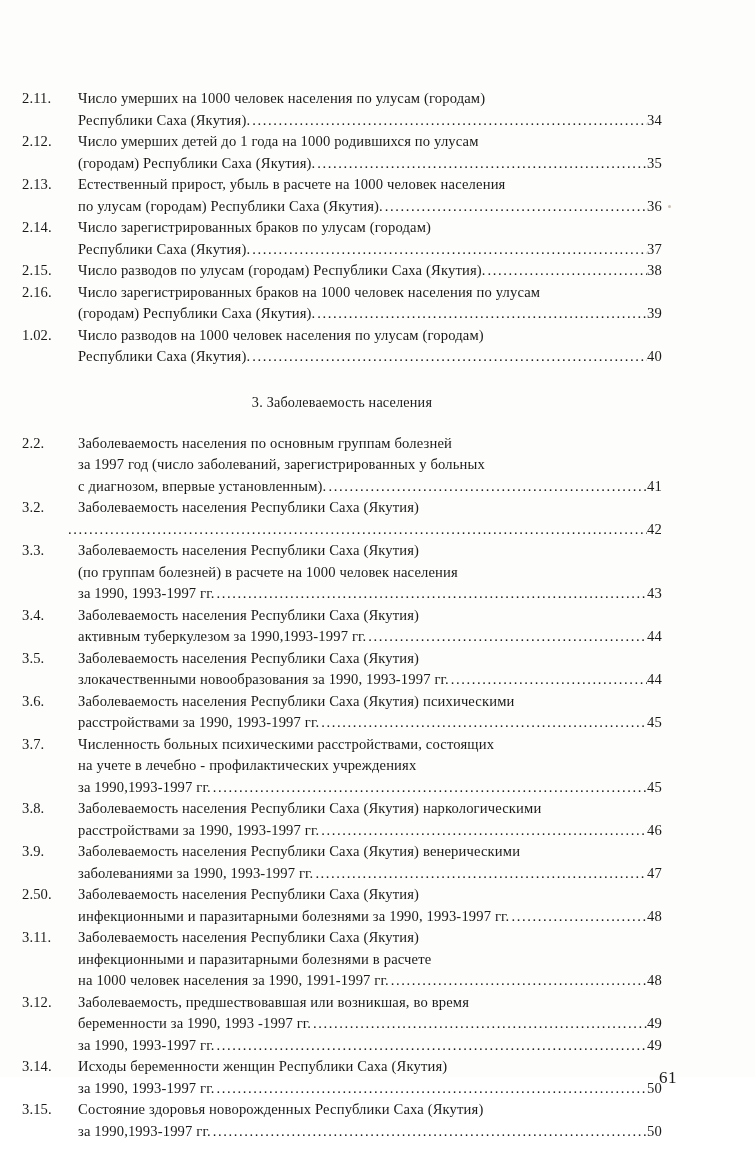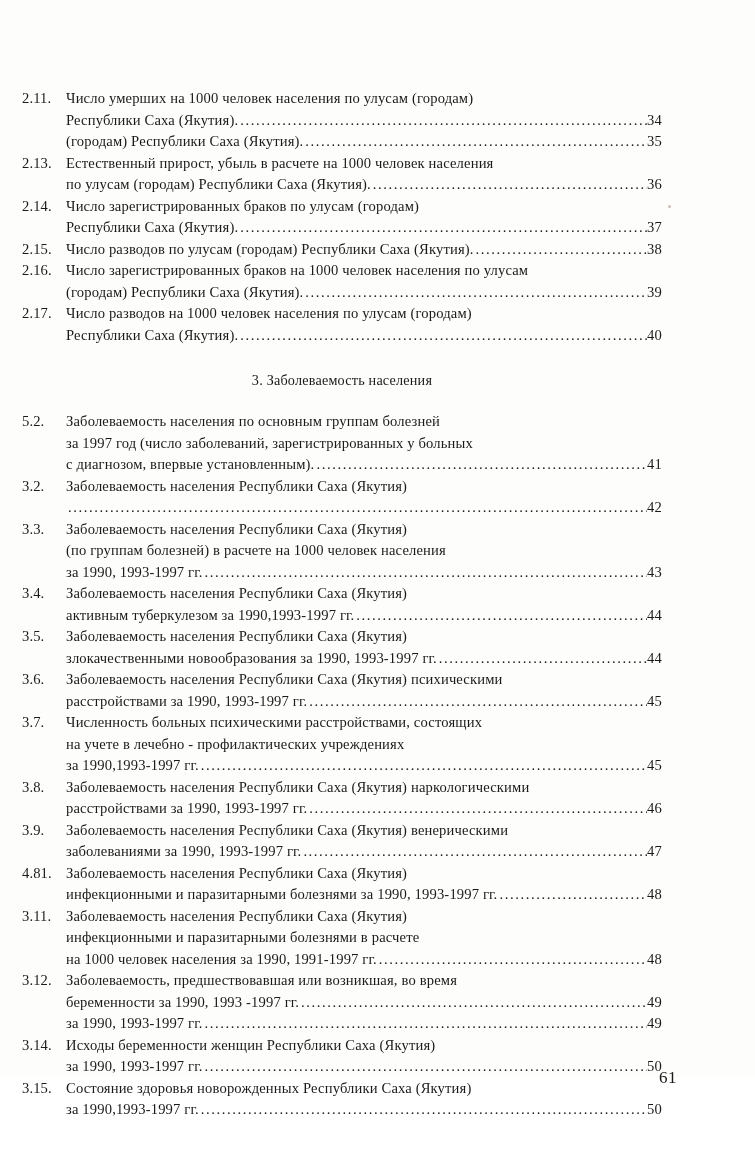--- a/index.html
+++ b/index.html
@@ -42,20 +42,21 @@
   }
   .num {
     width: 44px;
     flex: 0 0 44px;
     text-align: left;
     letter-spacing: 0.1px;
   }
   .txt {
     flex: 0 1 auto;
     letter-spacing: 0.15px;
+    margin-left: 12px;
   }
   .dots {
     flex: 1 1 auto;
     overflow: hidden;
     white-space: nowrap;
     letter-spacing: 1.6px;
     padding: 0 2px;
     font-size: 14.6px;
     color: #1a1a1a;
     min-width: 6px;
@@ -107,20 +108,26 @@
             <span class="pg"></span>
           </div>
           <div class="toc-line">
             <span class="num"></span>
             <span class="txt">Республики Саха (Якутия).</span>
             <span class="dots">........................................................................................................................</span>
             <span class="pg">34</span>
           </div>
         </div>
         <div class="toc-entry">
+          <div class="toc-line nodots">
+            <span class="num">2.12.</span>
+            <span class="txt">Число умерших детей до 1 года на 1000 родившихся по улусам</span>
+            <span class="dots">........................................................................................................................</span>
+            <span class="pg"></span>
+          </div>
           <div class="toc-line">
             <span class="num"></span>
             <span class="txt">(городам) Республики Саха (Якутия).</span>
             <span class="dots">........................................................................................................................</span>
             <span class="pg">35</span>
           </div>
         </div>
         <div class="toc-entry">
           <div class="toc-line nodots">
             <span class="num">2.13.</span>
@@ -166,38 +173,38 @@
           </div>
           <div class="toc-line">
             <span class="num"></span>
             <span class="txt">(городам) Республики Саха (Якутия).</span>
             <span class="dots">........................................................................................................................</span>
             <span class="pg">39</span>
           </div>
         </div>
         <div class="toc-entry">
           <div class="toc-line nodots">
-            <span class="num">2.17.</span>
+            <span class="num">1.02.</span>
             <span class="txt">Число разводов на 1000 человек населения по улусам (городам)</span>
             <span class="dots">........................................................................................................................</span>
             <span class="pg"></span>
           </div>
           <div class="toc-line">
             <span class="num"></span>
             <span class="txt">Республики Саха (Якутия).</span>
             <span class="dots">........................................................................................................................</span>
             <span class="pg">40</span>
           </div>
         </div>
       </div>
     <div class="section-head">3. Заболеваемость населения</div>
     <div id="part3">
         <div class="toc-entry">
           <div class="toc-line nodots">
-            <span class="num">5.2.</span>
+            <span class="num">2.2.</span>
             <span class="txt">Заболеваемость населения по основным группам болезней</span>
             <span class="dots">........................................................................................................................</span>
             <span class="pg"></span>
           </div>
           <div class="toc-line nodots">
             <span class="num"></span>
             <span class="txt">за 1997 год (число заболеваний, зарегистрированных у больных</span>
             <span class="dots">........................................................................................................................</span>
             <span class="pg"></span>
           </div>
@@ -326,21 +333,21 @@
           </div>
           <div class="toc-line">
             <span class="num"></span>
             <span class="txt">заболеваниями за 1990, 1993-1997 гг.</span>
             <span class="dots">........................................................................................................................</span>
             <span class="pg">47</span>
           </div>
         </div>
         <div class="toc-entry">
           <div class="toc-line nodots">
-            <span class="num">4.81.</span>
+            <span class="num">2.50.</span>
             <span class="txt">Заболеваемость населения Республики Саха (Якутия)</span>
             <span class="dots">........................................................................................................................</span>
             <span class="pg"></span>
           </div>
           <div class="toc-line">
             <span class="num"></span>
             <span class="txt">инфекционными и паразитарными болезнями за 1990, 1993-1997 гг.</span>
             <span class="dots">........................................................................................................................</span>
             <span class="pg">48</span>
           </div>

